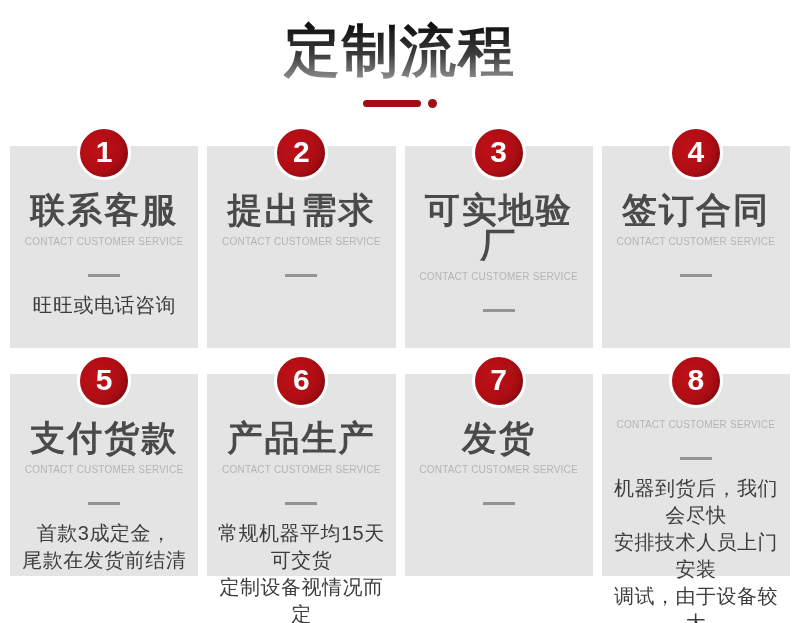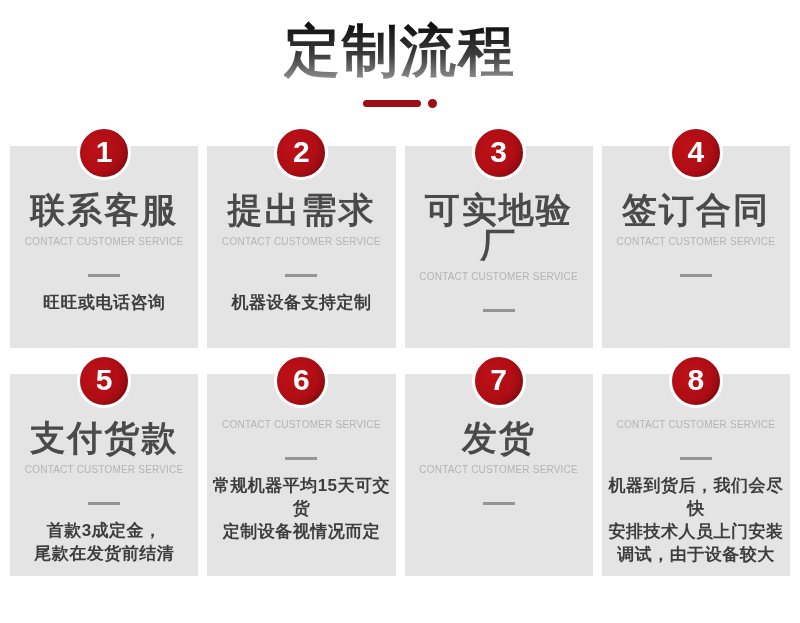--- a/index.html
+++ b/index.html
@@ -95,26 +95,25 @@
     margin-bottom: 27px;
     white-space: nowrap;
   }
   .card-divider {
     width: 32px; height: 3px;
     background: #949494;
     margin: 0 auto 15px auto;
   }
   .card-desc {
     margin: 0;
-    font-size: 17px;
+    font-size: 20px;
     line-height: 1.35;
     letter-spacing: 0.5px;
     color: #3d3d3d;
     white-space: pre-line;
-    font-weight: bold;
   }
 </style>
 </head>
 <body>
 
 <div class="page">
 
   <header class="hdr">
     <h1 class="main-title">定制流程</h1>
     <div class="title-underline">
@@ -135,21 +134,20 @@
       <p class="card-desc">旺旺或电话咨询</p>
     </section>
 
     <section class="card">
       <div class="badge">
         <span>2</span>
       </div>
       <h3 class="card-title">提出需求</h3>
       <div class="card-sub">CONTACT CUSTOMER SERVICE</div>
       <div class="card-divider"></div>
-      <p class="card-desc">机器设备支持定制</p>
     </section>
 
     <section class="card">
       <div class="badge">
         <span>3</span>
       </div>
       <h3 class="card-title">可实地验厂</h3>
       <div class="card-sub">CONTACT CUSTOMER SERVICE</div>
       <div class="card-divider"></div>
     </section>
@@ -171,20 +169,21 @@
       <div class="card-sub">CONTACT CUSTOMER SERVICE</div>
       <div class="card-divider"></div>
       <p class="card-desc">首款3成定金，
 尾款在发货前结清</p>
     </section>
 
     <section class="card">
       <div class="badge">
         <span>6</span>
       </div>
+      <h3 class="card-title">产品生产</h3>
       <div class="card-sub">CONTACT CUSTOMER SERVICE</div>
       <div class="card-divider"></div>
       <p class="card-desc">常规机器平均15天可交货
 定制设备视情况而定</p>
     </section>
 
     <section class="card">
       <div class="badge">
         <span>7</span>
       </div>

